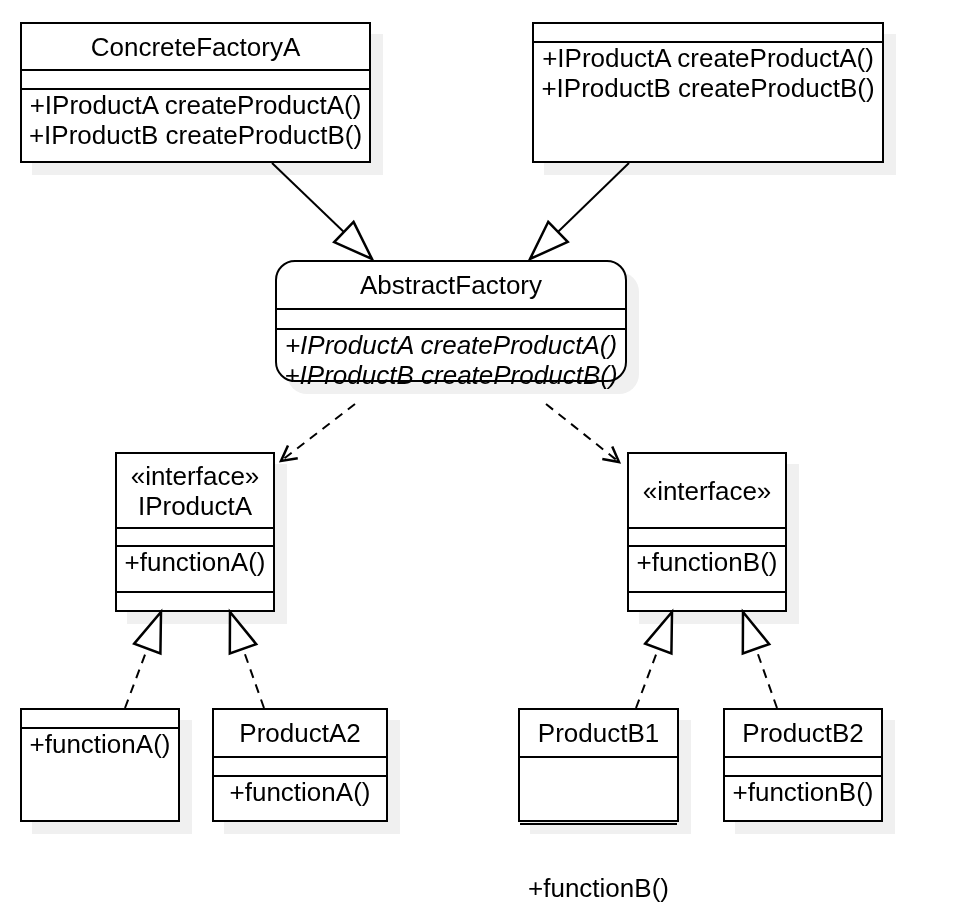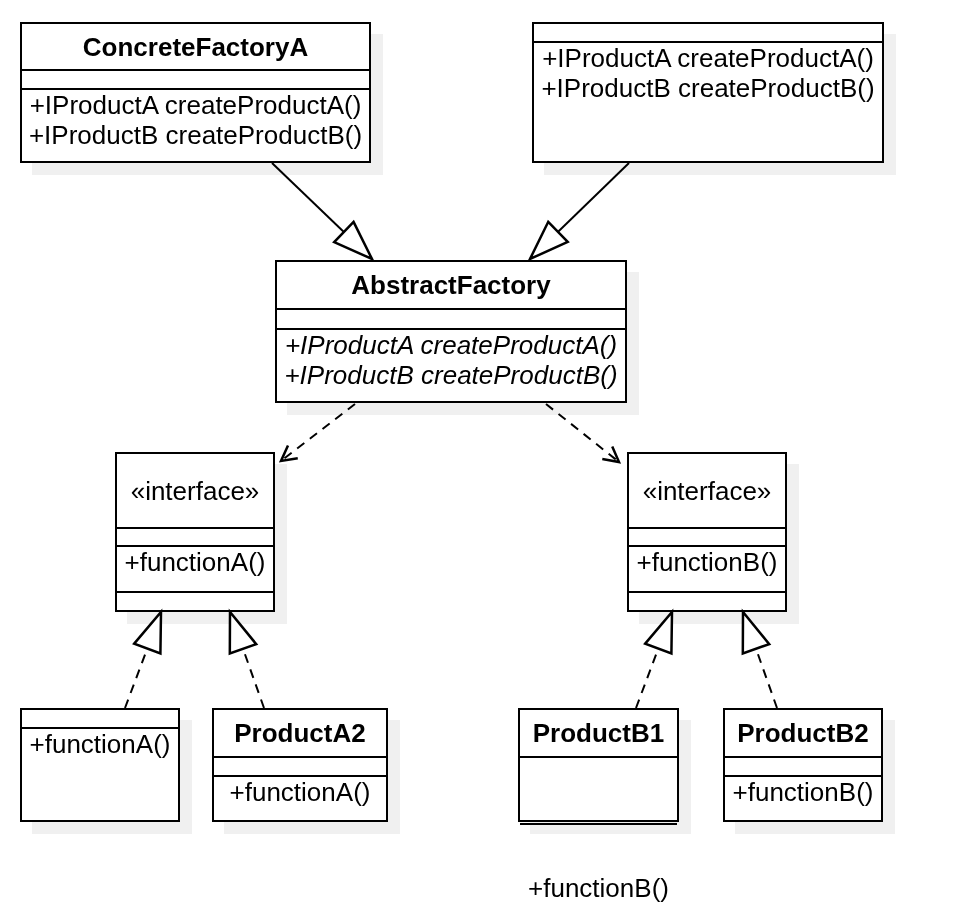--- a/index.html
+++ b/index.html
@@ -24,21 +24,21 @@
   }
   .c-title {
     display: flex;
     flex-direction: column;
     align-items: center;
     justify-content: center;
     border-bottom: 2px solid #000000;
     text-align: center;
     flex: 0 0 auto;
   }
-  .t-name { font-weight: bold; line-height: 30px; white-space: nowrap; text-align: right; }
+  .t-name { font-weight: normal; line-height: 30px; white-space: nowrap; text-align: right; }
   .t-stereotype { font-weight: normal; line-height: 30px; white-space: nowrap; }
   .c-attrs {
     flex: 0 0 auto;
     border-bottom: 2px solid #000000;
   }
   .c-methods {
     flex: 1 1 auto;
     display: flex;
     flex-direction: column;
     align-items: center;
@@ -82,34 +82,35 @@
   </div>
 
   <div class="uml-box v-factory" style="left:532px; top:22px; width:352px; height:141px;">
     <div class="c-attrs"></div>
     <div class="c-methods">
       <div class="m">+IProductA createProductA()</div>
       <div class="m">+IProductB createProductB()</div>
     </div>
   </div>
 
-  <div class="uml-box v-abstract" style="left:275px; top:260px; width:352px; height:143px;">
+  <div class="uml-box v-abstract" style="left:275px; top:260px; width:352px; height:122px;border-radius:20px;">
     <div class="c-title">
       <div class="t-name">AbstractFactory</div>
     </div>
     <div class="c-attrs"></div>
     <div class="c-methods italic">
       <div class="m">+IProductA createProductA()</div>
       <div class="m">+IProductB createProductB()</div>
     </div>
   </div>
 
   <div class="uml-box v-interface" style="left:115px; top:452px; width:160px; height:160px;">
     <div class="c-title">
       <div class="t-stereotype">«interface»</div>
+      <div class="t-name">IProductA</div>
     </div>
     <div class="c-attrs"></div>
     <div class="c-methods bordered">
       <div class="m">+functionA()</div>
     </div>
     <div class="c-extra"></div>
   </div>
 
   <div class="uml-box v-interface" style="left:627px; top:452px; width:160px; height:160px;">
     <div class="c-title">

